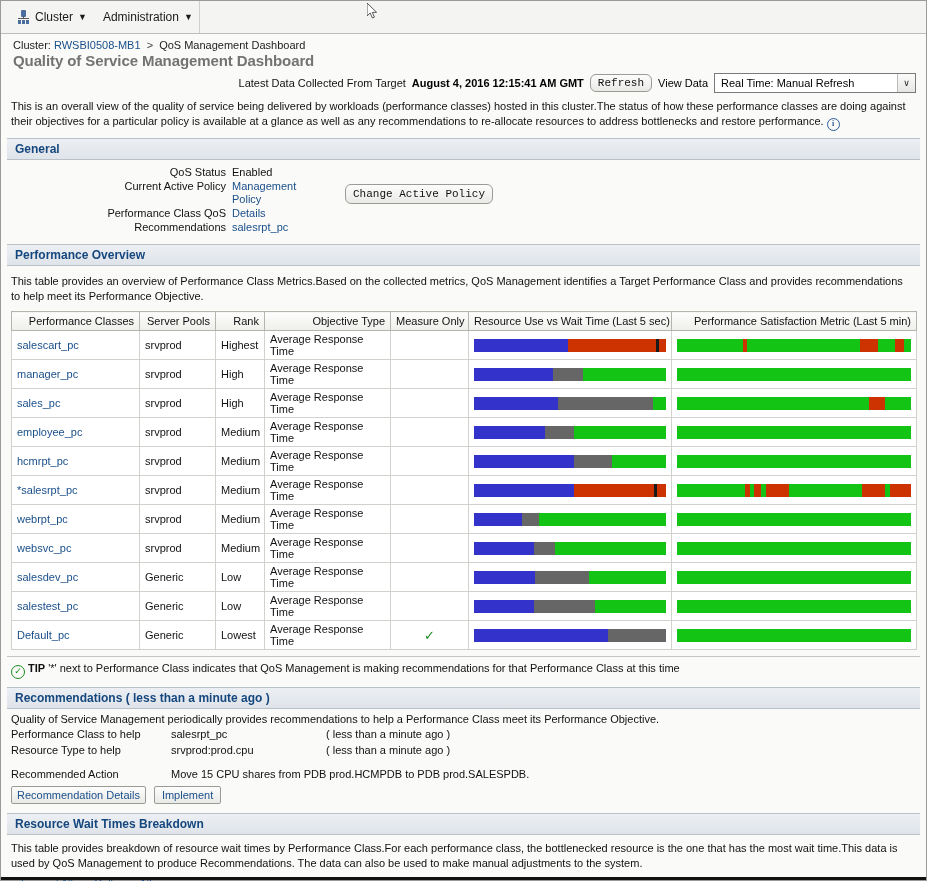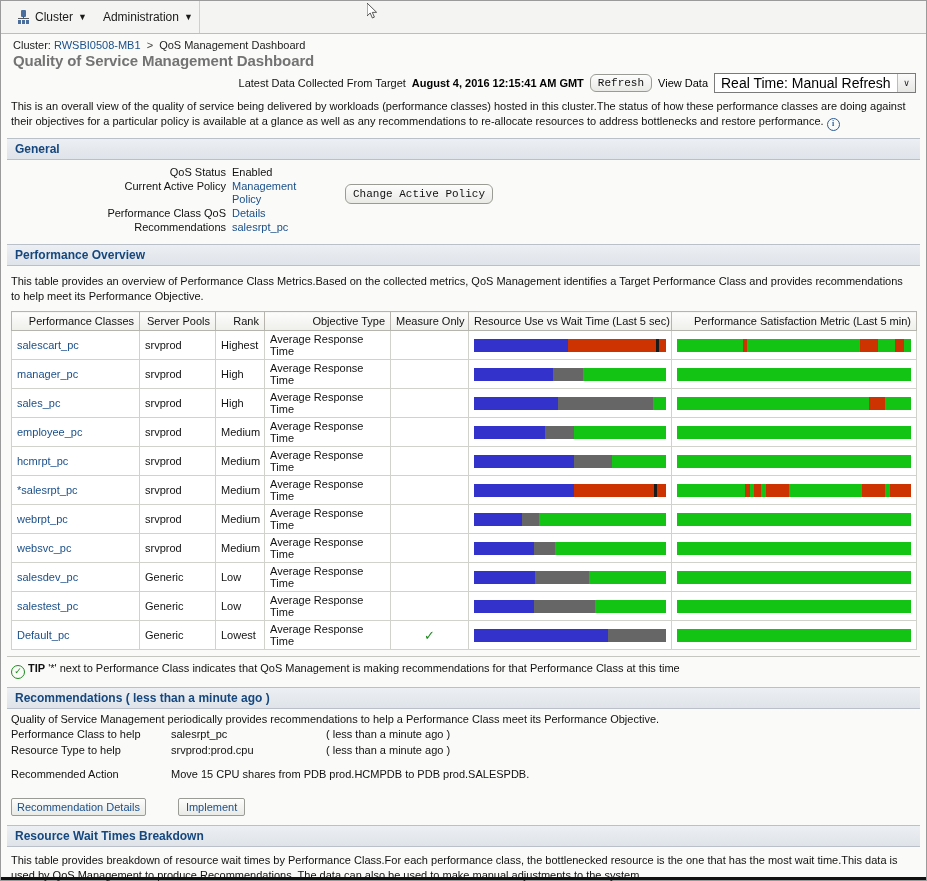--- a/index.html
+++ b/index.html
@@ -46,21 +46,21 @@
   .lbl-latest{color:#111;}
   .val-latest{font-weight:bold;color:#000;}
   .btn{
     font-family:Liberation Mono, monospace;font-size:11px;color:#111;
     background:linear-gradient(#fdfdfd,#e9e9e6);
     border:1px solid #9b9b96;border-radius:6px;padding:1px 7px;cursor:pointer;line-height:14px;
   }
   .select-wrap{
     display:inline-flex;align-items:stretch;border:1px solid #7a7a7a;background:#fff;height:18px;
   }
-  .select-val{padding:0 6px;display:flex;align-items:center;font-size:14px;white-space:nowrap;min-width:170px;}
+  .select-val{padding:0 6px;display:flex;align-items:center;font-size:11px;white-space:nowrap;min-width:170px;}
   .select-arrow{
     width:17px;border-left:1px solid #bcbcbc;
     background:linear-gradient(#fbfbfb,#e6e6e3);
     display:flex;align-items:center;justify-content:center;font-size:9px;color:#222;cursor:pointer;
   }
 
   
   .intro{padding:2px 12px 0 10px;font-size:11px;line-height:15px;color:#111;}
   .info-icon{
     display:inline-block;width:11px;height:11px;border:1px solid #2a5b96;border-radius:50%;
@@ -113,21 +113,21 @@
     color:#1e8a1e;font-size:9px;line-height:10px;text-align:center;vertical-align:-2px;margin-right:3px;}
   .tip-strong{font-weight:bold;}
 
   
   .rec-line{font-size:11px;padding-top:4px;color:#111;}
   .rec-grid{margin-top:1px;}
   .rec-row{display:flex;font-size:11px;line-height:16px;color:#111;}
   .rec-c1{width:160px;}
   .rec-c2{width:155px;}
   .rec-c3{width:300px;}
-  .rec-actions{display:flex;gap:32px;align-items:center;margin-top:16px;}
+  .rec-actions{display:flex;gap:8px;align-items:center;margin-top:4px;}
   .btn-rec{
     font-size:11px;background:linear-gradient(#fdfdfd,#e9e9e6);
     border:1px solid #9b9b96;border-radius:2px;padding:2px 5px;color:#1a4f8a;cursor:pointer;
   }
   .btn-plain{
     font-size:11px;background:linear-gradient(#fdfdfd,#e9e9e6);
     border:1px solid #9b9b96;border-radius:2px;padding:2px 7px;color:#1a4f8a;cursor:pointer;
   }
 
   

